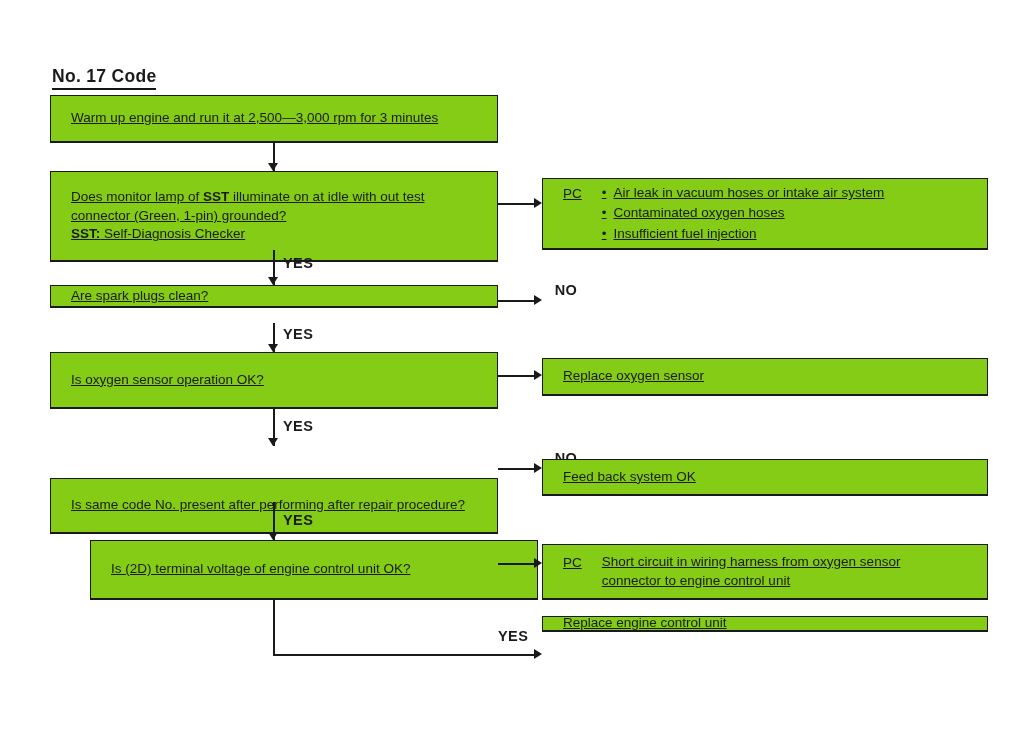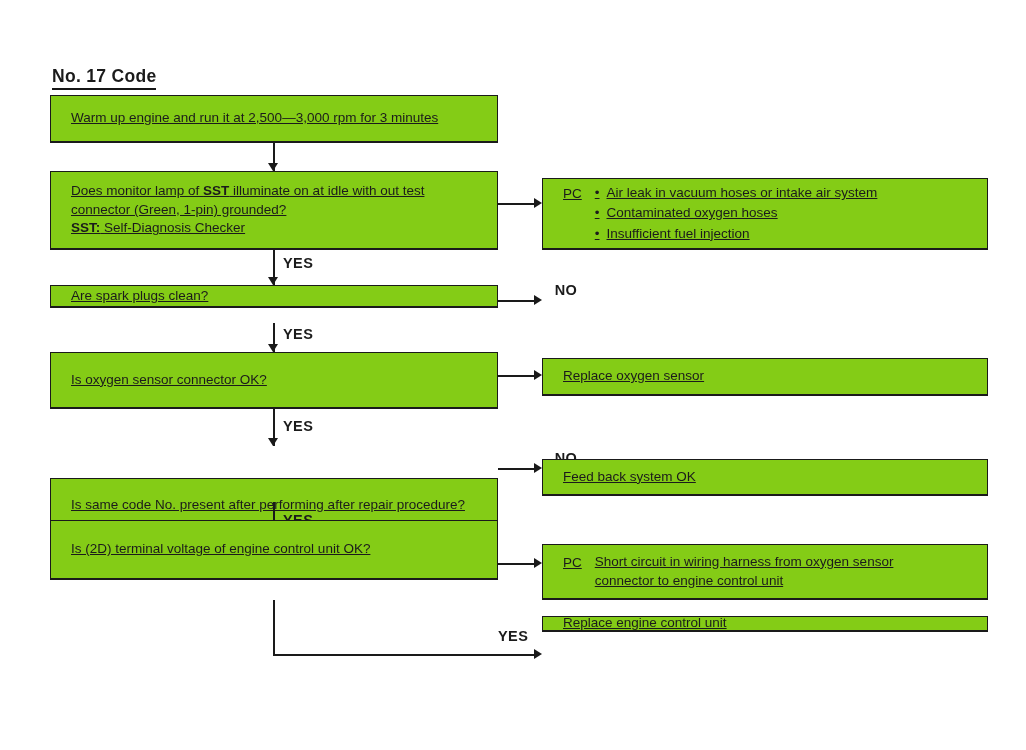--- a/index.html
+++ b/index.html
@@ -46,21 +46,21 @@
     border-bottom:5.5px solid transparent;
     border-left:8px solid #1a1a1a;
   }
   .branch-label {
     position:absolute;
     font-weight:bold; font-size:14.5px;
     letter-spacing:0.4px;
     background:transparent;
   }
   .no-label { width:34px; text-align:center;margin-left:44px; }
-  .pc-row { display:flex; align-items:flex-start; gap:13px; }
+  .pc-row { display:flex; align-items:flex-start; gap:20px; }
   .pc-label { flex:0 0 auto; padding-top:1px; }
   .bullet-list { display:flex; flex-direction:column; gap:2px; }
   .bullet-item { display:flex; gap:7px; line-height:1.35; }
   .bullet { flex:0 0 auto; }
   .pc-text { max-width:348px; }
   b { font-weight:bold; }
 </style>
 </head>
 <body>
 
@@ -68,21 +68,21 @@
 
   <div class="page-title">No. 17 Code</div>
 
   <div class="box left-box" style="top:95px; height:48px;">
     <span>Warm up engine and run it at 2,500—3,000 rpm for 3 minutes</span>
   </div>
 
   <div class="vline" style="top:143px; height:28px;"></div>
   <div class="arrow-down" style="left:268px; top:163px;"></div>
 
-  <div class="box left-box" style="top:171px; height:79px;">
+  <div class="box left-box" style="top:171px; height:91px;">
     <div>
       <span>Does monitor lamp of </span><b>SST</b><span> illuminate on at idle with out test connector (Green, 1-pin) grounded?</span><br>
       <b>SST:</b>
       <span>Self-Diagnosis Checker</span>
     </div>
   </div>
 
   <div class="branch-label no-label" style="left:505px; top:185px;">NO</div>
   <div class="hline" style="left:498px; top:203px; width:36px;"></div>
   <div class="arrow-right" style="left:534px; top:198px;"></div>
@@ -118,21 +118,21 @@
   <div class="branch-label no-label" style="left:505px; top:282px;">NO</div>
   <div class="hline" style="left:498px; top:300px; width:36px;"></div>
   <div class="arrow-right" style="left:534px; top:295px;"></div>
 
 
   <div class="branch-label" style="left:283px; top:326px;">YES</div>
   <div class="vline" style="top:323px; height:29px;"></div>
   <div class="arrow-down" style="left:268px; top:344px;"></div>
 
   <div class="box left-box" style="top:352px; height:57px;">
-    <span>Is oxygen sensor connector OK?</span>
+    <span>Is oxygen sensor operation OK?</span>
   </div>
 
   <div class="branch-label no-label" style="left:505px; top:357px;">NO</div>
   <div class="hline" style="left:498px; top:375px; width:36px;"></div>
   <div class="arrow-right" style="left:534px; top:370px;"></div>
 
   <div class="box right-box" style="top:358px; height:38px;">
     <span>Replace oxygen sensor</span>
   </div>
 
@@ -149,21 +149,21 @@
   <div class="arrow-right" style="left:534px; top:463px;"></div>
 
   <div class="box right-box" style="top:459px; height:37px;">
     <span>Feed back system OK</span>
   </div>
 
   <div class="branch-label" style="left:283px; top:512px;">YES</div>
   <div class="vline" style="top:502px; height:38px;"></div>
   <div class="arrow-down" style="left:268px; top:532px;"></div>
 
-  <div class="box left-box" style="top:520px; height:60px;">
+  <div class="box left-box" style="top:540px; height:60px;margin-left:40px;">
     <span>Is (2D) terminal voltage of engine control unit OK?</span>
   </div>
 
   <div class="branch-label no-label" style="left:505px; top:545px;">NO</div>
   <div class="hline" style="left:498px; top:563px; width:36px;"></div>
   <div class="arrow-right" style="left:534px; top:558px;"></div>
 
   <div class="box right-box" style="top:544px; height:56px;">
     <div class="pc-row">
       <span class="pc-label">PC</span>

